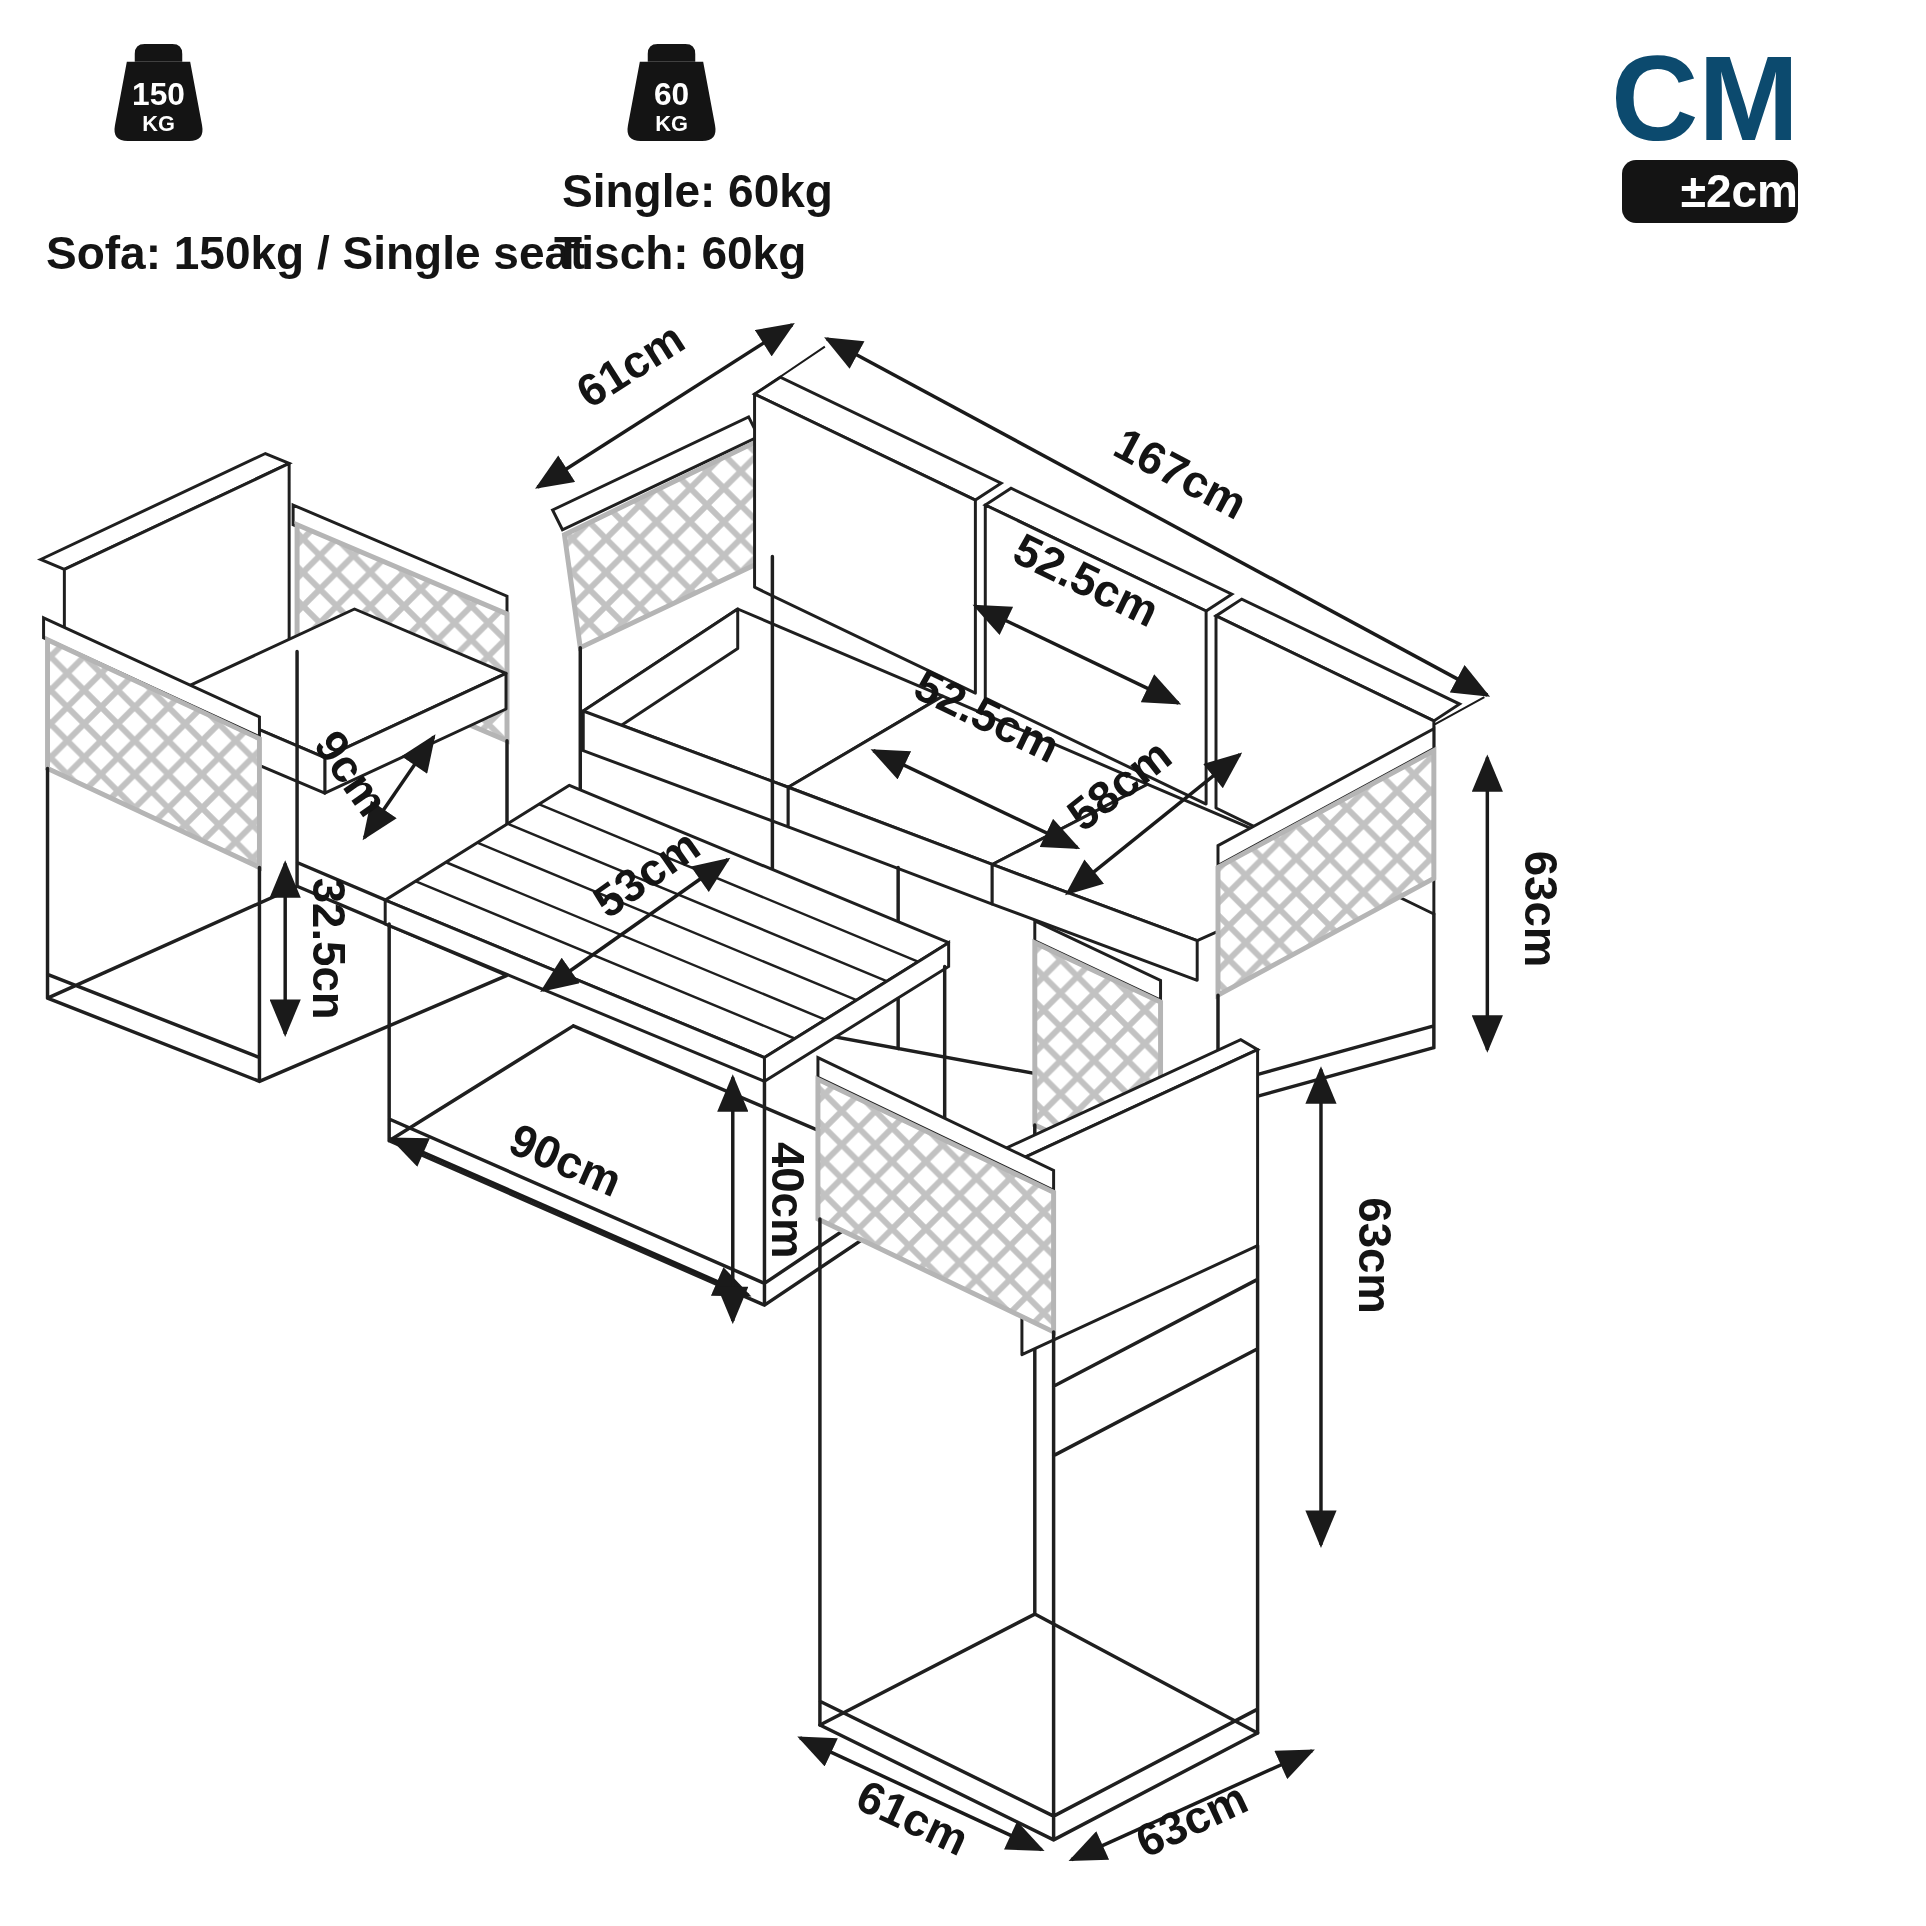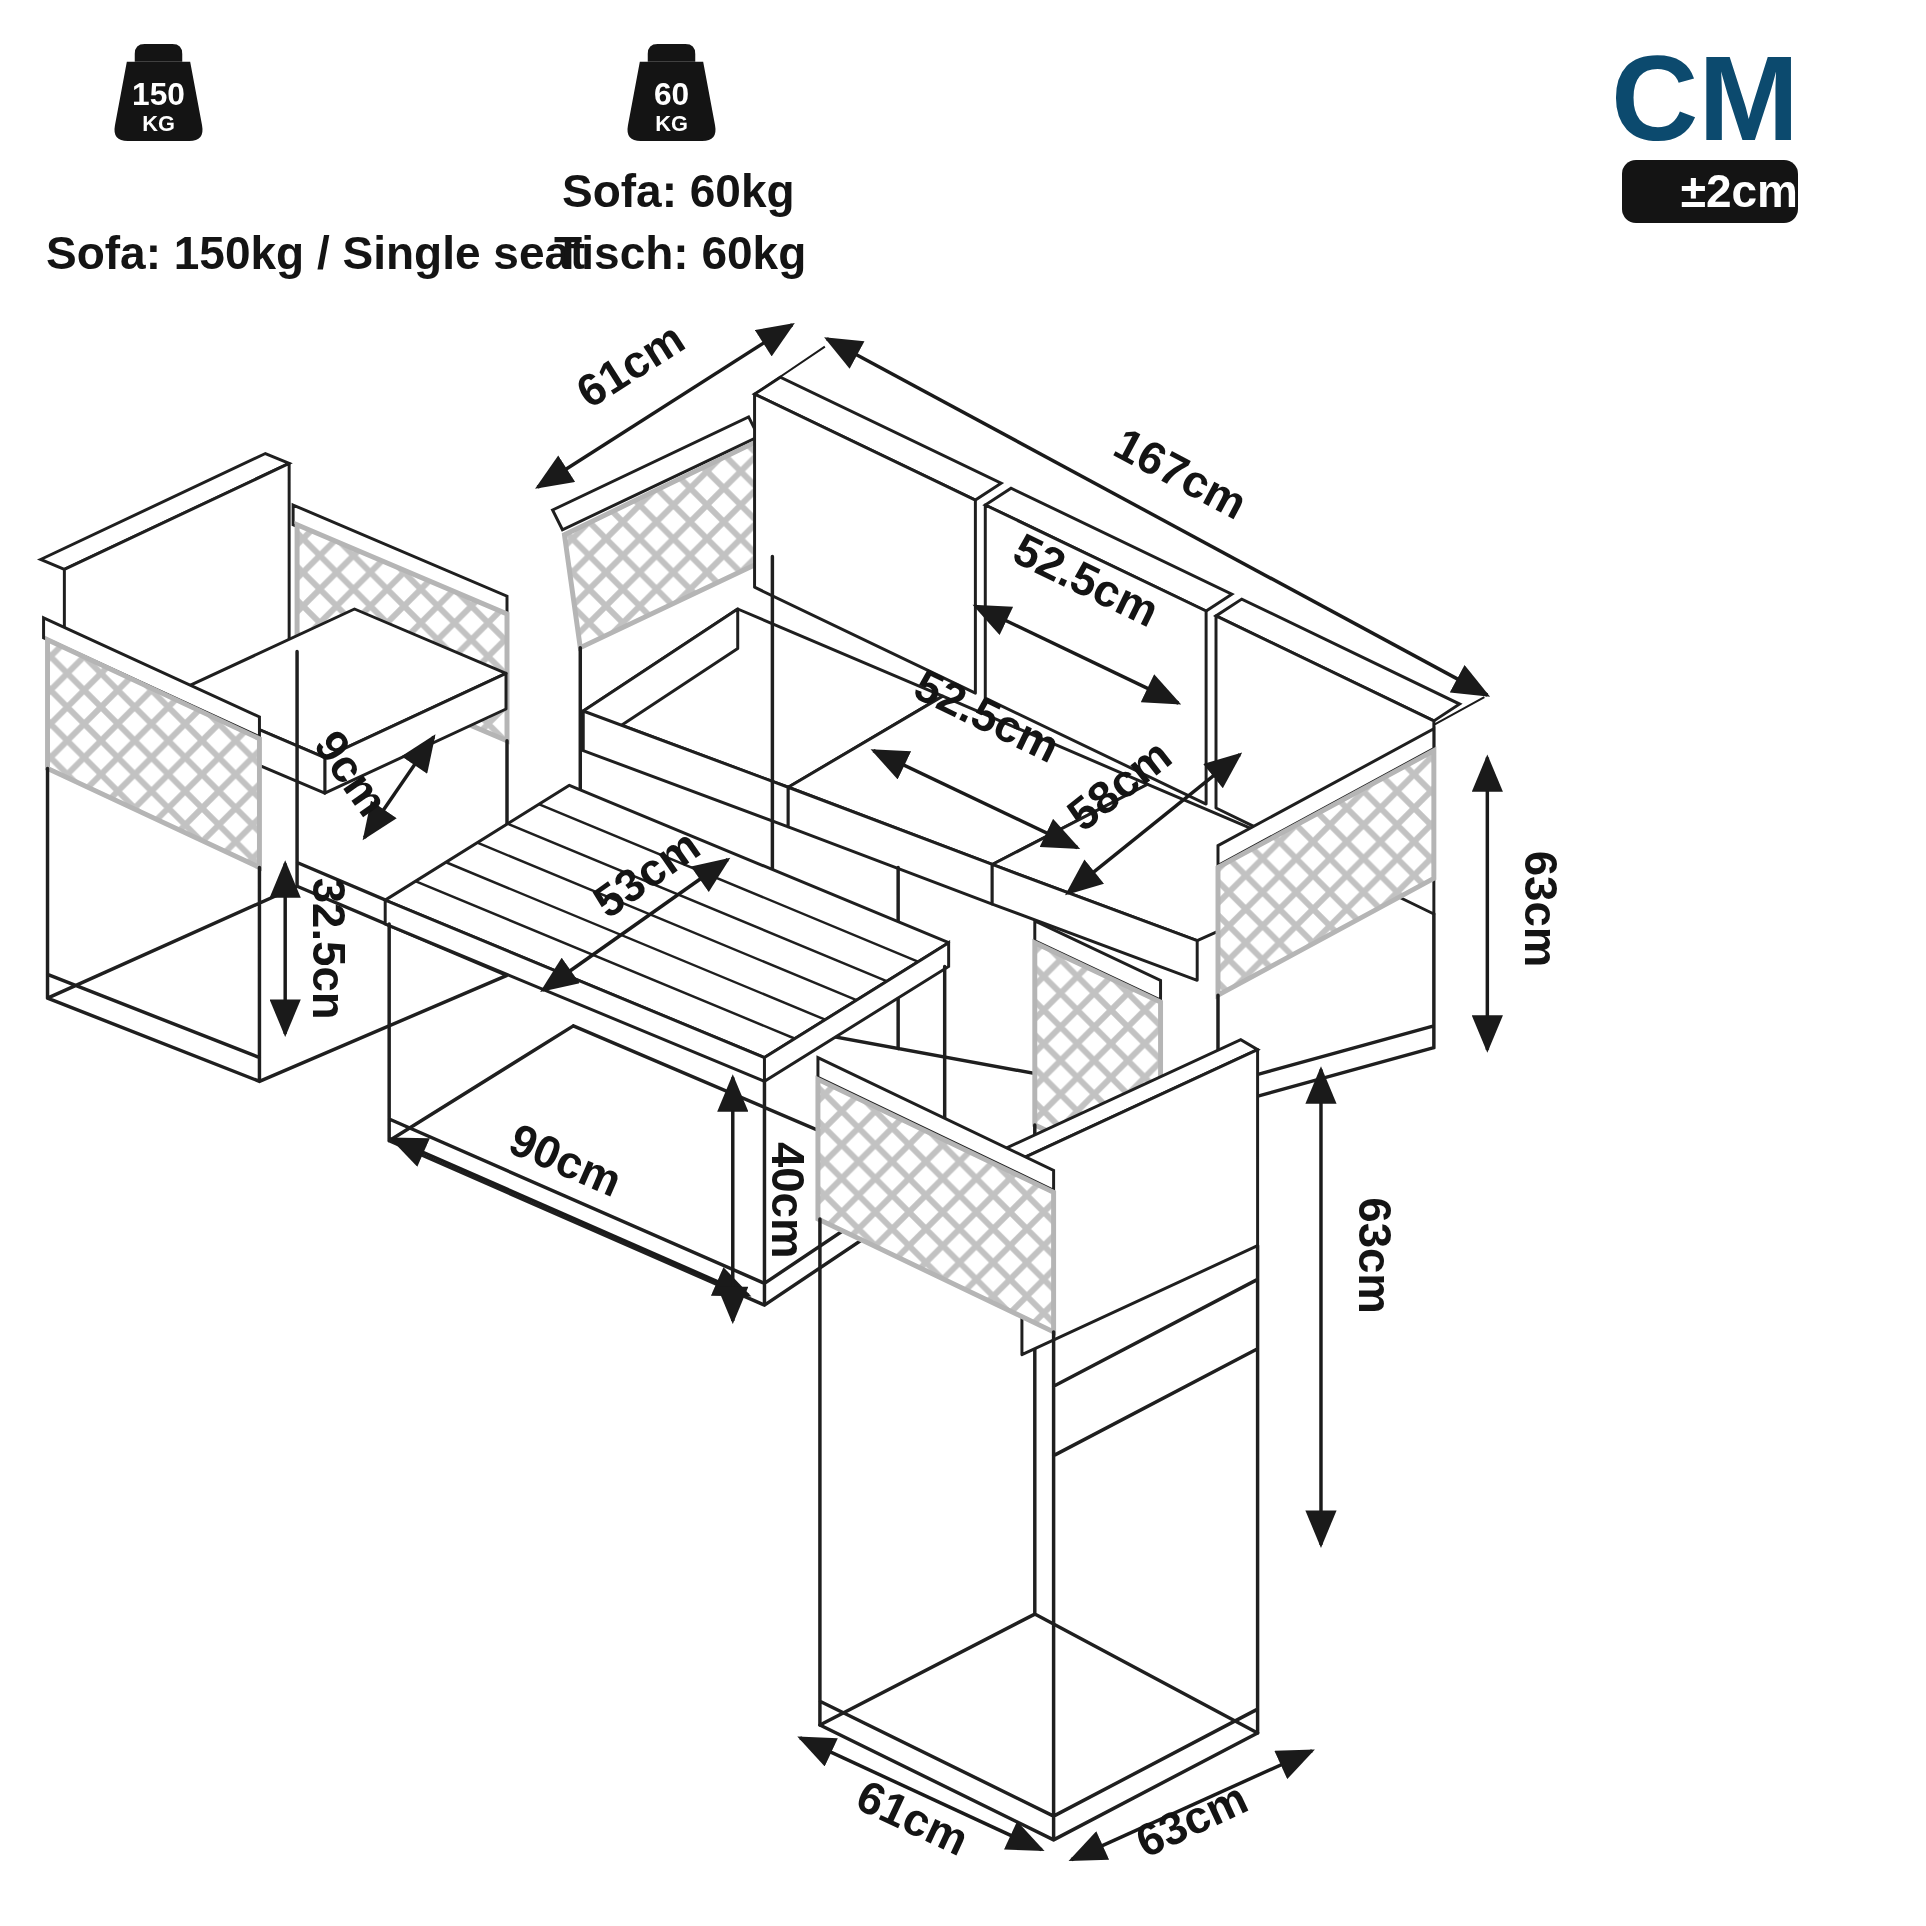--- a/index.html
+++ b/index.html
@@ -156,21 +156,21 @@
   </div>
   <div class="wicon" style="left:624px;top:42px;">
     <svg width="95" height="107" viewBox="0 0 96 108">
       <path d="M34,2 h28 q10,0 10,10 v8 h-48 v-8 q0,-10 10,-10 z" fill="#141414"></path>
       <path d="M16,20 h64 l12,64 q3,16 -13,16 h-62 q-16,0 -13,-16 z" fill="#141414"></path>
       <text class="wtxt" x="48" y="64" font-size="32">60</text>
       <text class="wtxt" x="48" y="90" font-size="22">KG</text>
     </svg>
   </div>
 
-  <div class="hdr" style="left:562px;top:164px;">Sofa: 60kg</div>
+  <div class="hdr" style="left:562px;top:164px;">Single: 60kg</div>
   <div class="hdr" style="left:46px;top:226px;text-align:center;">Sofa: 150kg / Single seat</div>
   <div class="hdr" style="left:554px;top:226px;">Tisch: 60kg</div>
 
   <div class="cm">CM</div>
   <div class="tol">±2cm</div>
 
 </div>
 
 
 </body></html>

